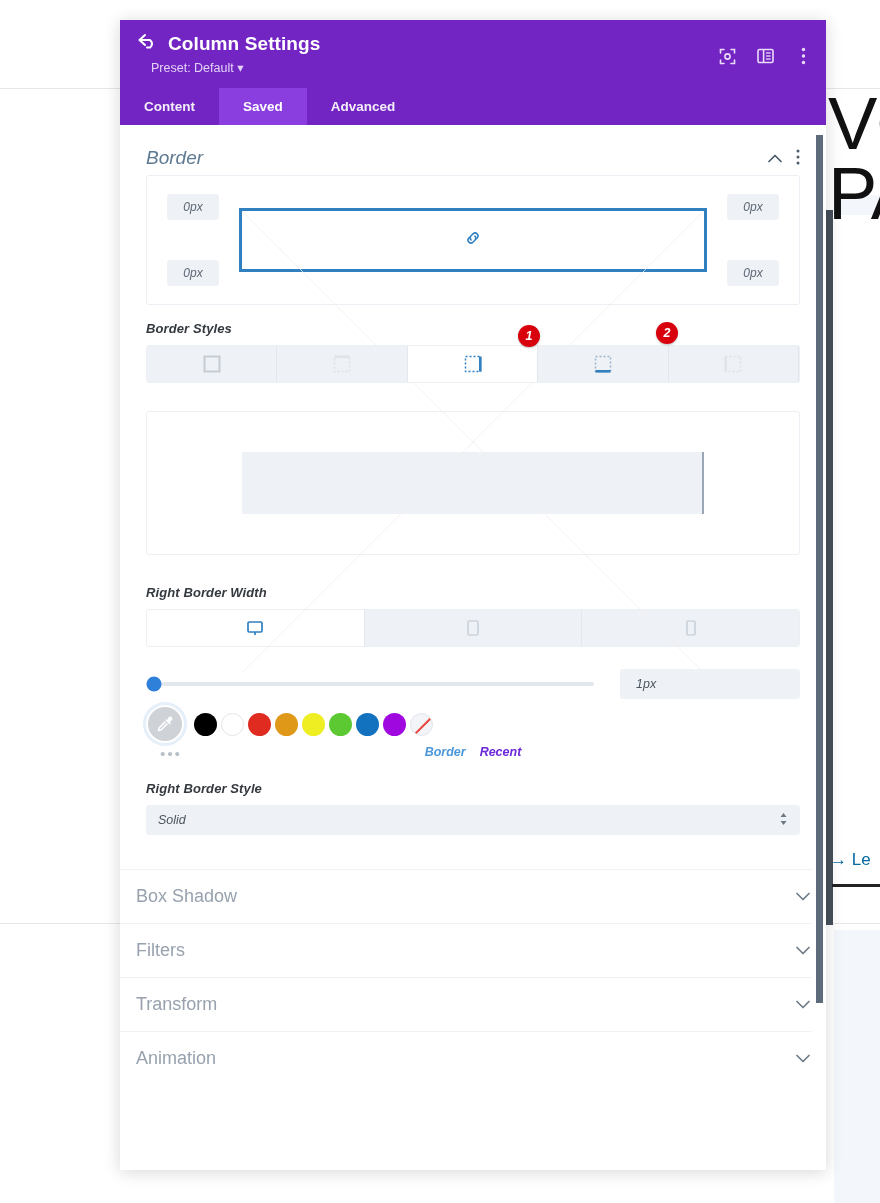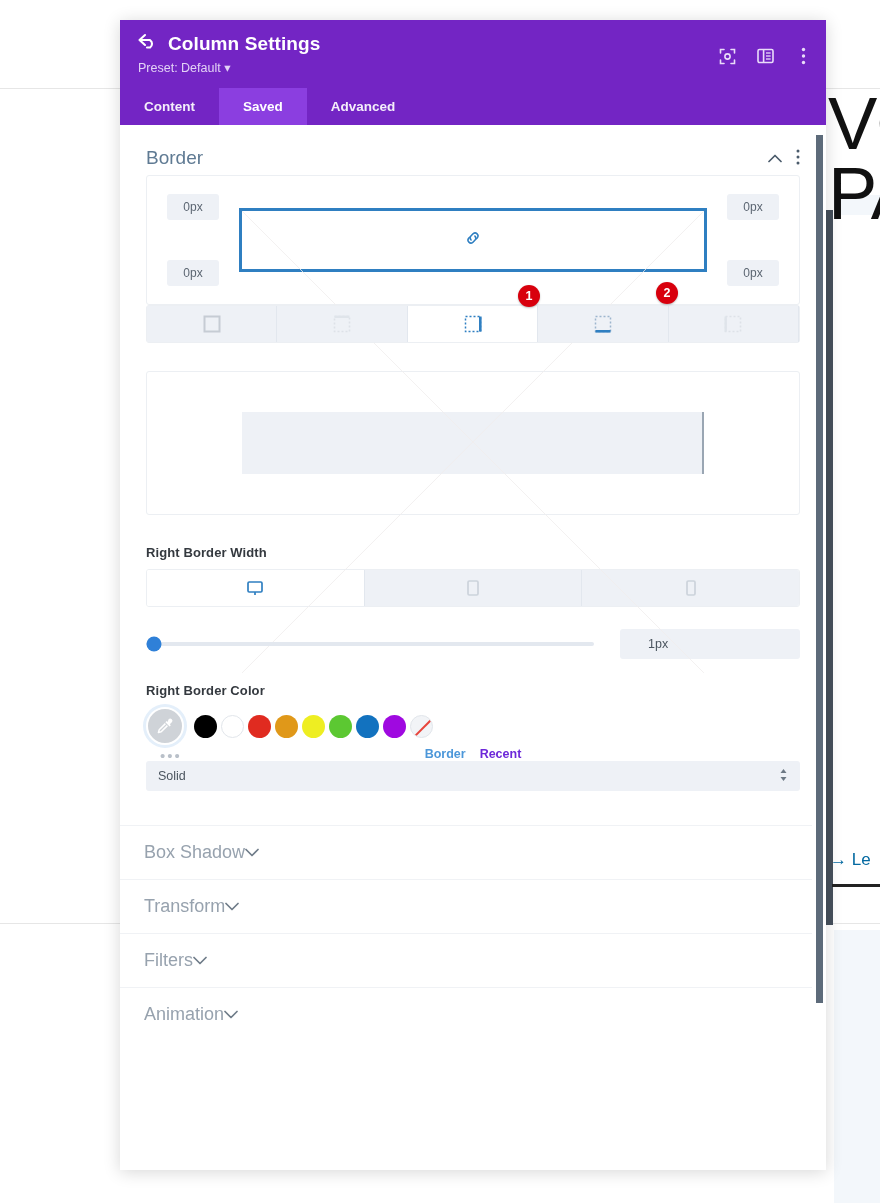--- a/index.html
+++ b/index.html
@@ -77,21 +77,21 @@
   }
   .hdr-titlerow { display: flex; align-items: flex-start; gap: 10px; }
   .back-icon {
     color: #ffffff; font-size: 19px; line-height: 1;
     display: inline-block; width: 20px; cursor: pointer;
   }
   .hdr-title {
     color: #ffffff; font-size: 19px; font-weight: 700; letter-spacing: .1px;
   }
   .hdr-preset {
-    margin-top: 5px; margin-left: 0;
+    margin-top: 5px; margin-left: 13px;
     color: #e3d2f6; font-size: 12.5px; font-weight: 400;
   }
   .hdr-icons {
     position: absolute; right: 14px; top: 36px;
     display: flex; align-items: center; gap: 20px;
     transform: translateY(-50%);
   }
   .hdr-icon {
     width: 18px; height: 18px; cursor: pointer;
     display: flex; align-items: center; justify-content: center;
@@ -119,21 +119,21 @@
 
   .scroll-track {
     position: absolute; right: 0; top: 0; width: 14px; height: 1045px;
     background: #ffffff;
   }
   .scroll-thumb {
     position: absolute; right: 3px; top: 10px; width: 7px; height: 868px;
     background: #5d6b7a; border-radius: 0; cursor: pointer;
   }
 
-  .section { padding: 0 26px 0 26px; }
+  .section { padding: 0 26px 0 26px; font-style: italic; }
 
   .section-head {
     display: flex; align-items: center; justify-content: space-between;
     padding: 22px 0 6px 0;
   }
   .section-title {
     font-size: 19px; color: #5f7a93; font-weight: 400;
   }
   .section-head-icons { display: flex; align-items: center; gap: 14px; }
   .chev-up, .kebab { color: #4a5b6b; cursor: pointer; font-size: 13px; }
@@ -220,21 +220,21 @@
   .slider-track {
     width: 100%; height: 4px; background: #e3e8ef; border-radius: 2px;
   }
   .slider-knob {
     position: absolute; left: 8px; top: 50%; transform: translate(-50%,-50%);
     width: 15px; height: 15px; border-radius: 50%; background: #2f80d8;
     cursor: pointer;
   }
   .num-field {
     width: 180px; height: 30px; background: #eef1f6; border-radius: 3px;
-    display: flex; align-items: center; padding-left: 28px;
+    display: flex; align-items: center; padding-left: 16px;
     font-size: 12.5px; color: #4b555f; cursor: text;
   }
 
   
   .swatch-row { display: flex; align-items: center; gap: 0; margin-top: 6px; }
   .eyedrop {
     width: 38px; height: 38px; border-radius: 50%; background: #cfd3d8;
     border: 2px solid #ffffff;
     box-shadow: 0 0 0 3px #e4effa;
     display: flex; align-items: center; justify-content: center;
@@ -268,22 +268,22 @@
   .select-box {
     height: 30px; background: #eef1f6; border-radius: 3px;
     display: flex; align-items: center; justify-content: space-between;
     padding: 0 12px; font-size: 12.5px; color: #4b555f; cursor: pointer;
   }
   .select-arrows { color: #6c7884; font-size: 11px; line-height: 1; }
 
   
   .acc-wrap { margin-top: 34px; }
   .acc-row {
-    display: flex; align-items: center; justify-content: flex-start;
-    height: 54px; padding: 0 24px;
+    display: flex; align-items: center; justify-content: space-between;
+    height: 54px; padding: 0 16px;
     border-top: 1px solid #f0f2f5; cursor: pointer;
   }
   .acc-title { font-size: 18px; color: #97a2ae; font-weight: 400; }
   .acc-chev { color: #6f7c89; font-size: 13px; }
 </style>
 </head>
 <body>
 
 <div id="page">
 
@@ -378,20 +378,21 @@
             </svg>
             <span class="rc-link">
               <svg width="17" height="17" viewBox="0 0 17 17" fill="none">
                 <path d="M6.6 10.4 a3 3 0 0 1 0-4.2 l2.1-2.1 a3 3 0 0 1 4.2 4.2 l-1 1" stroke="#2f7fc1" stroke-width="1.5" stroke-linecap="round"></path>
                 <path d="M10.4 6.6 a3 3 0 0 1 0 4.2 l-2.1 2.1 a3 3 0 0 1-4.2-4.2 l1-1" stroke="#2f7fc1" stroke-width="1.5" stroke-linecap="round"></path>
               </svg>
             </span>
           </div>
         </div>
 
+        <div class="field-label">Border Styles</div>
         <div class="seg">
 
           <div class="seg-item">
             <svg width="18" height="18" viewBox="0 0 18 18" fill="none">
               <rect x="1.5" y="1.5" width="15" height="15" stroke="#c6ccd4" stroke-width="2"></rect>
             </svg>
           </div>
 
           <div class="seg-item">
             <svg width="18" height="18" viewBox="0 0 18 18" fill="none">
@@ -450,21 +451,20 @@
         </div>
 
         <div class="sliderrow">
           <div class="slider-wrap">
             <div class="slider-track"></div>
             <div class="slider-knob"></div>
           </div>
           <div class="num-field">1px</div>
         </div>
 
-        <div class="field-label" style="margin-top:24px;">Right Border Color</div>
         <div class="swatch-row">
           <div class="eyedrop">
             <svg width="18" height="18" viewBox="0 0 18 18" fill="none">
               <path d="M12.6 2.2 a2.2 2.2 0 0 1 3.2 3.1 l-2 2 1 1 -1.2 1.2 -4.2-4.2 1.2-1.2 1 1 z" fill="#ffffff"></path>
               <path d="M9.4 6.6 L3.2 12.8 L2.4 15.6 L5.2 14.8 L11.4 8.6" stroke="#ffffff" stroke-width="1.5" fill="none" stroke-linejoin="round"></path>
             </svg>
           </div>
           <div class="swatch" style="background:#000000;"></div>
           <div class="swatch white" style="background:#ffffff;"></div>
           <div class="swatch" style="background:#e02b20;"></div>
@@ -474,20 +474,21 @@
           <div class="swatch" style="background:#1272bf;"></div>
           <div class="swatch" style="background:#9f09e0;"></div>
           <div class="swatch none"></div>
         </div>
         <div class="dots-more">•••</div>
         <div class="saved-recent">
           <span class="saved">Border</span>
           <span class="recent">Recent</span>
         </div>
 
+        <div class="field-label" style="margin-top:22px;">Right Border Style</div>
         <div class="select-box">
           <span>Solid</span>
           <span class="select-arrows">
             <svg width="9" height="14" viewBox="0 0 9 14" fill="none">
               <path d="M4.5 1 L7.5 5 L1.5 5 Z" fill="#6c7884"></path>
               <path d="M4.5 13 L1.5 9 L7.5 9 Z" fill="#6c7884"></path>
             </svg>
           </span>
         </div>
       </div>
@@ -495,29 +496,29 @@
       <div class="acc-wrap">
         <div class="acc-row">
           <span class="acc-title">Box Shadow</span>
           <span class="acc-chev">
             <svg width="14" height="9" viewBox="0 0 14 9" fill="none">
               <path d="M1 1.5 L7 7.5 L13 1.5" stroke="#6f7c89" stroke-width="1.7" stroke-linecap="round" stroke-linejoin="round"></path>
             </svg>
           </span>
         </div>
         <div class="acc-row">
-          <span class="acc-title">Transform</span>
+          <span class="acc-title">Filters</span>
           <span class="acc-chev">
             <svg width="14" height="9" viewBox="0 0 14 9" fill="none">
               <path d="M1 1.5 L7 7.5 L13 1.5" stroke="#6f7c89" stroke-width="1.7" stroke-linecap="round" stroke-linejoin="round"></path>
             </svg>
           </span>
         </div>
         <div class="acc-row">
-          <span class="acc-title">Filters</span>
+          <span class="acc-title">Transform</span>
           <span class="acc-chev">
             <svg width="14" height="9" viewBox="0 0 14 9" fill="none">
               <path d="M1 1.5 L7 7.5 L13 1.5" stroke="#6f7c89" stroke-width="1.7" stroke-linecap="round" stroke-linejoin="round"></path>
             </svg>
           </span>
         </div>
         <div class="acc-row">
           <span class="acc-title">Animation</span>
           <span class="acc-chev">
             <svg width="14" height="9" viewBox="0 0 14 9" fill="none">

